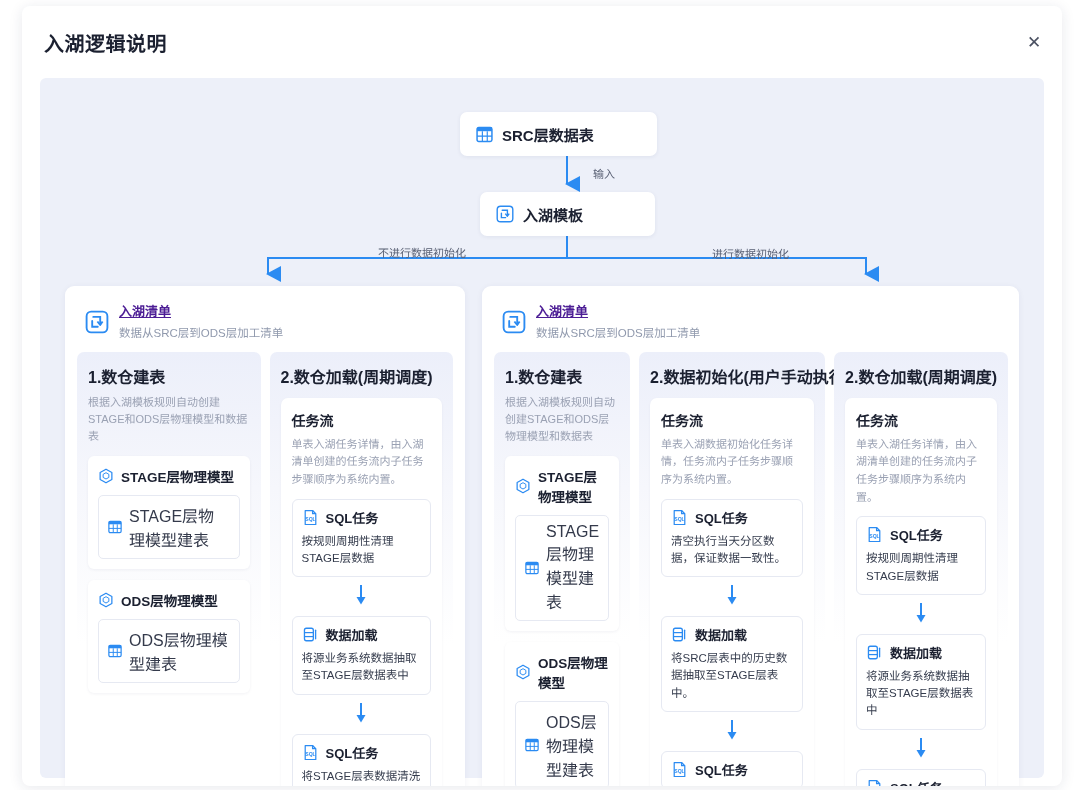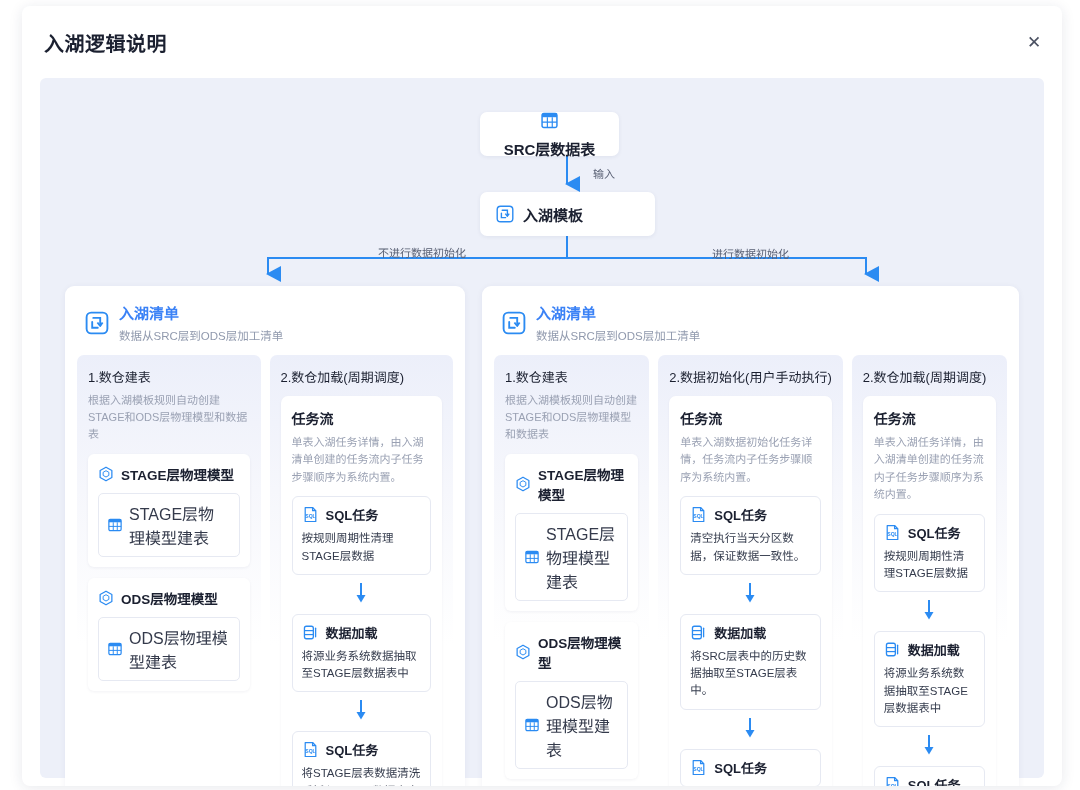--- a/index.html
+++ b/index.html
@@ -52,21 +52,21 @@
   .node {
     position: absolute;
     background: #ffffff;
     border-radius: 7px;
     box-shadow: 0 1px 4px rgba(30,40,80,0.07);
     display: flex; align-items: center; gap: 9px;
     padding: 0 16px;
     height: 44px;
   }
   .node-label { font-size: 15px; color: #1b2030; font-weight: 600; white-space: nowrap;}
-  #node-src { left: 440px; top: 34px; width: 139px; flex-direction: column; }
+  #node-src { left: 420px; top: 34px; width: 197px; }
   #node-tpl { left: 440px; top: 114px; width: 175px; }
 
   .edge-label {
     position: absolute;
     font-size: 11px; color: #596074;
     white-space: nowrap;
   }
   #lbl-input { left: 553px; top: 87px; }
   #lbl-no-init { left: 338px; top: 166px; }
   #lbl-init { left: 627px; top: 167px; margin-left: 45px; }
@@ -86,32 +86,32 @@
     box-shadow: 0 1px 6px rgba(30,40,80,0.06);
     padding: 14px 12px 14px 12px;
   }
   .panel-a { width: 400px; }
   .panel-b { width: 537px; }
 
   .panel-head {
     display: flex; align-items: center; gap: 10px;
     padding: 4px 6px 12px 8px;
   }
-  .panel-head-text h3 { font-size: 15px; color: #3b82f6; font-weight: bold; line-height: 1.3;}
+  .panel-head-text h3 { font-size: 13px; color: #4c1d95; font-weight: bold; line-height: 1.3; text-decoration: underline;}
   .panel-head-text p  { font-size: 11.5px; color: #9099ad; margin-top: 3px; }
 
   .cols { display: flex; gap: 9px; }
   .col {
     background: linear-gradient(180deg,#eceffa 0%, #f6f7fc 28%, #ffffff 60%);
     border-radius: 7px;
     padding: 12px 11px 14px 11px;
   }
   .col-narrow { width: 186px; }
   .col-wide   { width: 186px; }
-  .col-title { font-size: 13px; font-weight: normal; color: #1b2030; white-space: nowrap;}
+  .col-title { font-size: 16px; font-weight: bold; color: #1b2030; white-space: nowrap;}
   .col-desc  { font-size: 11px; color: #9aa1b3; line-height: 1.55; margin-top: 6px; }
 
   
   .card {
     background: #ffffff;
     border-radius: 6px;
     box-shadow: 0 1px 3px rgba(30,40,80,0.06);
     padding: 10px 10px;
     margin-top: 11px;
   }

